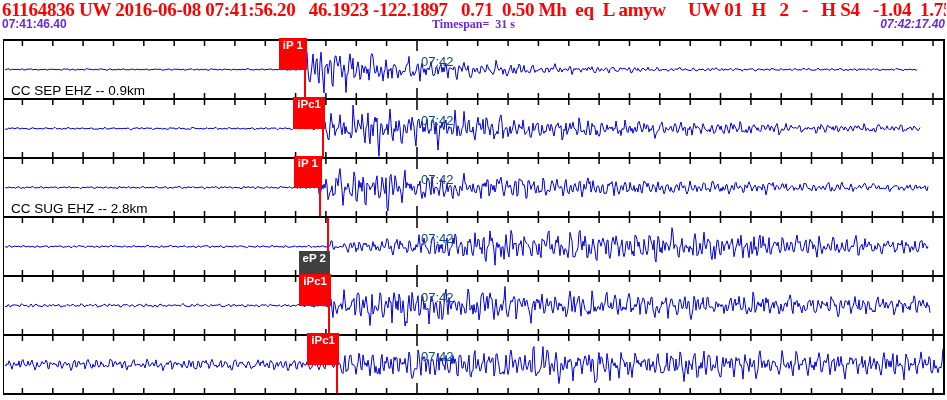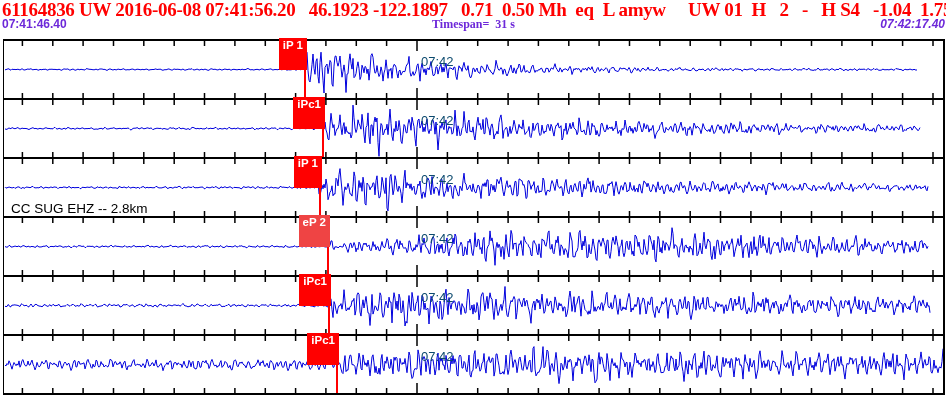--- a/index.html
+++ b/index.html
@@ -43,20 +43,21 @@
     <div class="bands">
         <div class="band" style="left: 301px; width: 16px; background: rgb(174, 240, 174);"></div>
       </div>
     <svg width="939" height="57" viewBox="0 0 939 57">
         <path d="M18.4 0V5M18.4 57V52M48.8 0V5M48.8 57V52M79.1 0V5M79.1 57V52M109.5 0V5M109.5 57V52M139.8 0V5M139.8 57V52M170.2 0V5M170.2 57V52M200.5 0V5M200.5 57V52M230.9 0V5M230.9 57V52M261.3 0V5M261.3 57V52M291.6 0V5M291.6 57V52M321.9 0V5M321.9 57V52M352.3 0V5M352.3 57V52M382.6 0V5M382.6 57V52M413 0V10M413 57V47M443.4 0V5M443.4 57V52M473.7 0V5M473.7 57V52M504.1 0V5M504.1 57V52M534.4 0V5M534.4 57V52M564.8 0V5M564.8 57V52M595.1 0V5M595.1 57V52M625.5 0V5M625.5 57V52M655.8 0V5M655.8 57V52M686.2 0V5M686.2 57V52M716.5 0V5M716.5 57V52M746.9 0V5M746.9 57V52M777.2 0V5M777.2 57V52M807.5 0V5M807.5 57V52M837.9 0V5M837.9 57V52M868.3 0V5M868.3 57V52M898.6 0V5M898.6 57V52M929 0V5M929 57V52" stroke="#000000" stroke-width="1.5" fill="none"></path>
         <polyline points="1,29.0 2,28.4 3,28.4 4,27.7 5,28.0 6,28.7 7,29.2 8,28.2 9,28.4 10,28.5 11,28.4 12,28.7 13,28.3 14,28.3 15,28.5 16,29.0 17,28.4 18,27.7 19,28.4 20,29.1 21,28.8 22,28.7 23,28.2 24,28.0 25,28.3 26,28.1 27,27.7 28,28.5 29,28.9 30,28.4 31,28.6 32,28.3 33,28.5 34,29.2 35,29.0 36,28.4 37,28.6 38,28.8 39,28.2 40,28.5 41,28.2 42,28.3 43,29.1 44,29.0 45,28.4 46,28.2 47,28.4 48,28.1 49,28.5 50,28.3 51,28.5 52,28.4 53,28.8 54,28.5 55,28.3 56,28.5 57,29.3 58,29.1 59,28.3 60,27.9 61,28.1 62,28.2 63,28.1 64,27.9 65,28.8 66,29.2 67,28.7 68,28.4 69,28.0 70,28.6 71,29.2 72,29.1 73,28.5 74,28.1 75,28.6 76,28.8 77,28.1 78,28.7 79,28.5 80,29.0 81,28.9 82,27.8 83,27.7 84,28.0 85,28.2 86,28.4 87,28.3 88,28.6 89,28.7 90,28.8 91,28.6 92,28.1 93,28.6 94,29.0 95,28.3 96,27.9 97,28.1 98,27.9 99,28.4 100,28.4 101,28.4 102,29.0 103,29.4 104,28.8 105,28.1 106,28.0 107,28.2 108,28.8 109,28.9 110,28.7 111,28.3 112,29.1 113,28.5 114,28.2 115,28.2 116,28.7 117,28.5 118,28.4 119,27.8 120,27.9 121,28.8 122,28.9 123,28.8 124,28.6 125,28.9 126,28.6 127,28.3 128,28.1 129,28.1 130,28.6 131,29.0 132,28.6 133,28.2 134,28.3 135,28.4 136,28.7 137,28.8 138,28.4 139,28.4 140,28.8 141,28.4 142,28.2 143,28.1 144,28.8 145,29.2 146,28.7 147,28.7 148,28.5 149,28.5 150,28.5 151,28.1 152,27.9 153,28.6 154,28.3 155,28.3 156,28.2 157,28.3 158,29.2 159,29.1 160,29.0 161,28.5 162,28.9 163,28.4 164,28.1 165,27.9 166,28.5 167,28.8 168,29.2 169,28.7 170,27.9 171,28.3 172,28.4 173,28.3 174,28.2 175,28.5 176,28.4 177,29.1 178,28.4 179,28.1 180,28.7 181,29.3 182,28.8 183,28.7 184,28.4 185,27.9 186,28.3 187,28.1 188,27.7 189,28.7 190,28.9 191,28.9 192,28.4 193,28.2 194,28.3 195,29.1 196,28.8 197,28.4 198,28.2 199,28.9 200,28.5 201,28.1 202,28.5 203,28.9 204,29.3 205,29.2 206,28.3 207,27.8 208,27.9 209,28.4 210,28.4 211,28.2 212,28.5 213,28.9 214,28.9 215,28.5 216,28.0 217,29.0 218,28.9 219,28.8 220,28.2 221,28.1 222,28.3 223,28.5 224,28.7 225,28.1 226,28.6 227,29.3 228,28.7 229,28.4 230,28.3 231,28.5 232,28.7 233,28.8 234,28.7 235,28.3 236,28.7 237,28.9 238,28.0 239,28.6 240,28.7 241,28.5 242,28.5 243,27.7 244,27.5 245,28.0 246,28.7 247,28.9 248,28.5 249,28.9 250,29.0 251,28.6 252,28.5 253,28.3 254,28.5 255,28.8 256,28.9 257,28.0 258,28.0 259,28.2 260,28.6 261,29.1 262,28.5 263,28.5 264,28.6 265,28.1 266,28.1 267,27.8 268,28.7 269,29.0 270,28.7 271,28.5 272,28.6 273,28.6 274,28.8 275,28.2 276,28.2 277,28.7 278,28.8 279,28.4 280,27.7 281,27.8 282,28.5 283,29.4 284,28.6 285,28.9 286,28.8 287,28.9 288,28.5 289,28.2 290,28.0 291,28.7 292,29.2 293,28.7 294,28.2 295,28.2 296,28.8 297,28.6 298,27.9 299,22.2 300,27.8 301,30.5 302,11.5 303,11.1 304,29.8 305,39.2 306,41.0 307,33.2 308,23.7 309,13.0 310,27.4 311,33.3 312,20.3 313,17.7 314,35.5 315,42.2 316,21.3 317,11.2 318,26.2 319,39.2 320,52.0 321,26.4 322,24.6 323,23.0 324,32.7 325,26.4 326,19.4 327,21.2 328,43.1 329,45.3 330,25.1 331,15.3 332,15.0 333,21.3 334,25.2 335,21.3 336,15.0 337,26.6 338,36.2 339,30.3 340,23.9 341,31.6 342,51.5 343,33.1 344,32.7 345,20.0 346,12.8 347,22.4 348,28.1 349,17.4 350,36.7 351,35.5 352,32.6 353,25.6 354,20.8 355,27.5 356,38.5 357,35.6 358,24.2 359,27.0 360,31.8 361,25.4 362,26.3 363,32.6 364,28.0 365,39.2 366,29.8 367,14.6 368,12.7 369,16.3 370,26.1 371,32.2 372,31.4 373,24.6 374,31.4 375,35.5 376,33.2 377,25.9 378,30.1 379,40.1 380,32.0 381,28.4 382,18.8 383,27.5 384,37.3 385,28.4 386,29.6 387,27.3 388,37.3 389,26.6 390,23.4 391,24.0 392,26.1 393,32.7 394,37.0 395,29.9 396,29.1 397,34.1 398,32.1 399,30.2 400,30.7 401,30.5 402,25.7 403,23.3 404,22.8 405,15.4 406,31.1 407,35.2 408,33.3 409,30.6 410,34.4 411,32.8 412,30.1 413,24.6 414,22.8 415,30.1 416,40.2 417,27.3 418,22.4 419,27.7 420,31.5 421,27.8 422,33.9 423,27.6 424,27.0 425,28.9 426,25.4 427,20.5 428,27.6 429,34.4 430,34.6 431,32.6 432,25.8 433,26.1 434,33.1 435,28.9 436,25.3 437,23.2 438,31.2 439,26.2 440,30.9 441,26.1 442,22.2 443,30.4 444,37.0 445,27.4 446,26.7 447,27.5 448,27.5 449,28.9 450,26.0 451,26.3 452,35.6 453,38.6 454,30.7 455,24.8 456,26.9 457,26.9 458,30.4 459,25.0 460,21.4 461,26.3 462,28.8 463,29.1 464,24.7 465,32.0 466,36.3 467,36.6 468,33.2 469,27.2 470,27.4 471,30.9 472,28.9 473,27.0 474,31.0 475,31.7 476,32.4 477,25.4 478,25.3 479,27.1 480,28.9 481,31.2 482,29.4 483,23.6 484,25.8 485,28.7 486,28.9 487,31.2 488,31.7 489,33.4 490,31.0 491,27.6 492,19.3 493,23.8 494,27.6 495,29.3 496,28.5 497,26.6 498,28.2 499,33.3 500,28.4 501,28.4 502,32.7 503,35.0 504,32.7 505,29.8 506,26.6 507,24.1 508,29.8 509,32.0 510,26.8 511,29.9 512,32.6 513,27.7 514,27.2 515,23.0 516,24.1 517,31.1 518,30.7 519,28.0 520,24.4 521,30.7 522,31.1 523,29.4 524,30.7 525,31.5 526,31.6 527,28.2 528,25.1 529,24.1 530,28.3 531,31.4 532,29.3 533,30.4 534,29.1 535,28.7 536,28.7 537,27.0 538,27.6 539,30.8 540,31.1 541,31.3 542,27.1 543,27.5 544,27.4 545,31.2 546,29.9 547,27.2 548,27.1 549,28.3 550,25.7 551,22.7 552,26.8 553,28.3 554,30.4 555,30.7 556,26.8 557,28.3 558,31.1 559,28.8 560,28.4 561,28.0 562,27.9 563,29.1 564,29.5 565,27.1 566,25.3 567,28.0 568,33.5 569,30.6 570,27.7 571,28.9 572,27.1 573,28.3 574,27.9 575,27.6 576,29.2 577,31.2 578,28.7 579,27.4 580,28.9 581,27.5 582,27.7 583,29.5 584,26.7 585,26.5 586,28.5 587,28.2 588,25.7 589,28.9 590,30.8 591,32.0 592,30.5 593,27.7 594,26.4 595,29.4 596,30.3 597,27.9 598,28.2 599,29.4 600,29.3 601,28.0 602,26.7 603,27.7 604,30.1 605,32.0 606,28.4 607,27.4 608,26.7 609,26.5 610,26.8 611,29.5 612,29.7 613,30.3 614,30.4 615,29.5 616,26.7 617,27.5 618,27.9 619,27.5 620,27.2 621,27.7 622,28.1 623,29.4 624,28.5 625,26.5 626,28.4 627,31.9 628,31.6 629,29.2 630,27.6 631,26.7 632,28.5 633,29.6 634,27.3 635,29.0 636,30.6 637,29.8 638,27.8 639,27.3 640,27.9 641,29.1 642,29.1 643,28.5 644,26.2 645,28.7 646,29.2 647,28.8 648,28.7 649,29.0 650,29.9 651,28.9 652,28.3 653,26.2 654,27.2 655,29.7 656,29.6 657,28.8 658,29.2 659,28.1 660,28.9 661,28.6 662,28.4 663,29.3 664,30.1 665,29.7 666,28.5 667,28.1 668,27.7 669,29.4 670,29.5 671,28.3 672,27.6 673,28.8 674,27.2 675,27.3 676,26.4 677,28.4 678,28.8 679,29.0 680,28.9 681,27.7 682,28.4 683,28.8 684,28.8 685,29.5 686,29.3 687,29.7 688,28.4 689,27.0 690,27.4 691,29.2 692,29.9 693,29.7 694,29.3 695,28.0 696,28.6 697,28.6 698,28.4 699,28.0 700,28.9 701,29.9 702,29.1 703,28.4 704,27.6 705,28.1 706,29.8 707,29.3 708,27.4 709,27.8 710,28.8 711,27.4 712,26.9 713,27.7 714,28.5 715,29.1 716,29.3 717,28.7 718,27.4 719,29.1 720,29.4 721,27.9 722,28.4 723,28.7 724,28.9 725,28.4 726,27.7 727,27.5 728,28.8 729,29.8 730,28.9 731,27.7 732,28.0 733,28.1 734,27.8 735,28.7 736,28.5 737,28.5 738,30.2 739,29.4 740,28.2 741,28.3 742,28.7 743,28.8 744,28.7 745,28.0 746,28.1 747,27.9 748,28.0 749,27.7 750,28.8 751,30.0 752,29.7 753,29.0 754,27.9 755,28.1 756,28.2 757,29.0 758,28.2 759,28.8 760,29.3 761,28.5 762,28.6 763,28.0 764,28.2 765,29.0 766,29.3 767,27.6 768,27.6 769,27.7 770,28.3 771,28.9 772,28.9 773,29.0 774,29.0 775,29.3 776,28.8 777,27.3 778,28.4 779,29.2 780,28.5 781,29.0 782,28.4 783,28.7 784,28.7 785,28.2 786,28.1 787,28.5 788,29.8 789,28.8 790,28.0 791,27.7 792,27.8 793,28.9 794,29.0 795,28.9 796,28.5 797,29.2 798,28.7 799,27.3 800,27.9 801,27.7 802,28.7 803,28.7 804,28.0 805,27.2 806,28.8 807,28.9 808,29.2 809,29.3 810,29.3 811,28.6 812,29.3 813,28.2 814,27.0 815,28.0 816,29.3 817,28.6 818,29.0 819,28.8 820,28.0 821,28.4 822,28.3 823,27.8 824,28.5 825,29.3 826,29.0 827,28.0 828,27.8 829,28.2 830,28.8 831,29.4 832,28.6 833,28.2 834,28.8 835,28.1 836,27.1 837,28.0 838,28.1 839,29.3 840,29.5 841,28.8 842,28.3 843,29.0 844,29.4 845,29.0 846,28.2 847,28.5 848,28.9 849,28.9 850,27.8 851,27.9 852,29.0 853,29.5 854,29.1 855,27.8 856,28.4 857,28.3 858,28.3 859,28.3 860,28.1 861,28.3 862,29.3 863,28.4 864,27.7 865,28.0 866,28.8 867,29.1 868,28.9 869,27.9 870,27.6 871,28.6 872,28.3 873,27.8 874,28.7 875,29.4 876,29.1 877,29.3 878,28.7 879,28.0 880,28.8 881,28.7 882,28.8 883,28.6 884,28.7 885,28.9 886,28.5 887,28.2 888,28.2 889,29.0 890,29.2 891,28.4 892,27.4 893,28.0 894,27.9 895,28.3 896,28.6 897,28.3 898,29.2 899,29.5 900,29.1 901,28.1 902,28.6 903,28.7 904,28.7 905,28.5 906,28.0 907,28.5 908,28.8 909,28.9 910,28.2 911,28.8 912,29.1 913,28.9 " fill="none" stroke="#0000dd" stroke-width="1"></polyline>
       </svg>
     <div class="minute-label" style="left: 417px;">07:42</div>
     <div class="pick-line" style="left: 300px; background: rgb(255, 0, 0);"></div>
     <div class="pick-label" style="right: 636px; background: rgb(255, 0, 0);">iP 1</div>
+    <div class="station-label">CC SEP EHZ -- 0.9km</div>
   </div>
   <div class="panel">
     <div class="bands">
         <div class="band" style="left: 300px; width: 26px; background: rgb(174, 240, 174);"></div>
       </div>
     <svg width="939" height="57" viewBox="0 0 939 57">
         <path d="M18.4 0V5M18.4 57V52M48.8 0V5M48.8 57V52M79.1 0V5M79.1 57V52M109.5 0V5M109.5 57V52M139.8 0V5M139.8 57V52M170.2 0V5M170.2 57V52M200.5 0V5M200.5 57V52M230.9 0V5M230.9 57V52M261.3 0V5M261.3 57V52M291.6 0V5M291.6 57V52M321.9 0V5M321.9 57V52M352.3 0V5M352.3 57V52M382.6 0V5M382.6 57V52M413 0V10M413 57V47M443.4 0V5M443.4 57V52M473.7 0V5M473.7 57V52M504.1 0V5M504.1 57V52M534.4 0V5M534.4 57V52M564.8 0V5M564.8 57V52M595.1 0V5M595.1 57V52M625.5 0V5M625.5 57V52M655.8 0V5M655.8 57V52M686.2 0V5M686.2 57V52M716.5 0V5M716.5 57V52M746.9 0V5M746.9 57V52M777.2 0V5M777.2 57V52M807.5 0V5M807.5 57V52M837.9 0V5M837.9 57V52M868.3 0V5M868.3 57V52M898.6 0V5M898.6 57V52M929 0V5M929 57V52" stroke="#000000" stroke-width="1.5" fill="none"></path>
         <polyline points="1,28.9 2,29.3 3,29.3 4,28.6 5,27.9 6,28.5 7,28.6 8,27.7 9,27.9 10,28.7 11,28.5 12,28.6 13,27.7 14,27.7 15,28.5 16,29.0 17,28.7 18,28.1 19,28.4 20,28.5 21,28.4 22,28.6 23,28.6 24,29.2 25,29.5 26,28.9 27,28.4 28,28.1 29,27.6 30,28.5 31,28.6 32,28.3 33,28.9 34,29.0 35,28.6 36,28.3 37,28.6 38,28.8 39,29.0 40,28.6 41,27.9 42,27.9 43,28.0 44,28.7 45,28.2 46,28.8 47,28.6 48,28.8 49,28.8 50,27.6 51,27.4 52,28.4 53,29.0 54,28.9 55,28.3 56,28.5 57,29.1 58,29.2 59,28.8 60,28.2 61,28.6 62,29.2 63,28.0 64,27.4 65,27.9 66,28.4 67,29.0 68,28.7 69,28.4 70,28.7 71,29.3 72,28.7 73,28.0 74,28.3 75,28.6 76,28.8 77,28.4 78,27.9 79,28.0 80,28.7 81,28.9 82,28.4 83,28.8 84,28.4 85,28.6 86,28.5 87,27.8 88,28.1 89,29.0 90,29.2 91,29.3 92,28.9 93,29.2 94,29.2 95,28.7 96,28.5 97,28.4 98,28.4 99,29.3 100,28.0 101,27.2 102,28.4 103,29.0 104,29.0 105,28.8 106,28.6 107,28.2 108,28.4 109,28.0 110,27.7 111,28.4 112,28.8 113,28.8 114,28.6 115,28.5 116,28.3 117,28.6 118,29.0 119,28.1 120,28.6 121,28.3 122,28.5 123,28.3 124,28.0 125,28.5 126,29.5 127,30.1 128,29.2 129,28.5 130,28.1 131,28.3 132,28.0 133,27.8 134,27.9 135,29.0 136,28.5 137,28.1 138,27.6 139,28.5 140,28.8 141,28.5 142,28.4 143,27.8 144,28.0 145,28.3 146,28.5 147,27.8 148,28.7 149,29.8 150,28.9 151,28.8 152,28.4 153,28.2 154,28.3 155,28.4 156,28.5 157,28.2 158,29.3 159,28.7 160,28.6 161,28.6 162,29.1 163,29.1 164,29.4 165,28.5 166,27.6 167,28.0 168,28.4 169,27.9 170,28.1 171,28.9 172,29.1 173,28.6 174,28.4 175,27.3 176,28.2 177,28.8 178,28.5 179,28.2 180,28.6 181,28.9 182,29.3 183,29.2 184,28.5 185,29.1 186,29.7 187,28.3 188,27.5 189,27.4 190,27.8 191,28.3 192,28.8 193,28.6 194,28.3 195,28.9 196,28.6 197,28.3 198,28.7 199,29.1 200,28.6 201,29.1 202,28.0 203,27.7 204,28.7 205,28.8 206,28.2 207,28.3 208,28.6 209,28.4 210,28.4 211,27.6 212,27.4 213,28.5 214,29.4 215,28.9 216,28.3 217,28.8 218,28.9 219,28.9 220,28.5 221,28.2 222,29.0 223,29.0 224,28.5 225,27.2 226,28.0 227,28.6 228,28.7 229,28.7 230,28.2 231,28.5 232,29.0 233,28.1 234,28.0 235,28.4 236,29.0 237,28.8 238,28.8 239,28.5 240,28.1 241,29.2 242,28.9 243,28.6 244,28.7 245,28.4 246,28.5 247,28.4 248,27.7 249,28.0 250,29.1 251,29.8 252,28.7 253,28.5 254,29.1 255,28.8 256,28.2 257,28.1 258,28.2 259,28.8 260,28.8 261,28.2 262,27.5 263,28.3 264,29.1 265,28.9 266,29.0 267,28.1 268,27.9 269,28.3 270,28.1 271,27.9 272,28.4 273,29.5 274,29.6 275,28.5 276,28.0 277,28.4 278,28.4 279,28.9 280,28.4 281,27.7 282,28.3 283,28.4 284,28.5 285,28.1 286,28.7 287,29.3 288,29.8 289,28.7 290,28.2 291,27.9 292,28.6 293,28.4 294,27.9 295,28.8 296,28.5 297,28.7 298,28.1 299,27.9 300,28.3 301,28.8 302,28.7 303,28.5 304,28.0 305,28.6 306,28.5 307,28.5 308,28.4 309,29.4 310,29.6 311,28.8 312,27.9 313,27.6 314,27.9 315,28.1 316,28.8 317,23.4 318,26.7 319,29.1 320,29.3 321,22.1 322,29.9 323,33.0 324,39.1 325,39.8 326,25.1 327,13.3 328,21.9 329,27.8 330,24.6 331,35.5 332,31.4 333,28.8 334,28.5 335,24.2 336,14.8 337,28.0 338,34.7 339,26.5 340,22.6 341,33.7 342,26.6 343,32.1 344,31.9 345,34.0 346,32.6 347,38.0 348,34.7 349,5.1 350,17.8 351,28.0 352,32.5 353,29.2 354,19.8 355,23.7 356,25.9 357,29.2 358,14.3 359,23.0 360,34.9 361,42.9 362,27.4 363,25.6 364,12.9 365,36.1 366,43.8 367,25.1 368,24.9 369,35.8 370,22.4 371,17.1 372,22.0 373,18.0 374,42.5 375,56.3 376,33.1 377,23.5 378,25.1 379,35.0 380,33.1 381,29.2 382,29.7 383,24.2 384,34.7 385,21.9 386,9.1 387,23.4 388,36.2 389,40.7 390,28.7 391,31.6 392,21.2 393,30.9 394,30.1 395,20.5 396,27.5 397,41.2 398,43.5 399,34.2 400,24.5 401,26.0 402,32.5 403,33.0 404,24.1 405,19.4 406,23.0 407,30.3 408,17.2 409,22.2 410,26.6 411,38.3 412,46.2 413,27.3 414,20.0 415,19.0 416,28.1 417,25.6 418,21.1 419,31.8 420,27.2 421,31.5 422,23.4 423,19.3 424,30.1 425,33.6 426,29.5 427,30.6 428,20.2 429,20.0 430,23.9 431,34.2 432,22.0 433,34.9 434,50.0 435,37.3 436,25.6 437,28.2 438,22.0 439,27.0 440,29.7 441,22.3 442,19.9 443,33.4 444,30.8 445,26.4 446,28.3 447,27.3 448,34.2 449,33.1 450,26.4 451,10.1 452,23.2 453,35.8 454,25.8 455,29.4 456,35.8 457,34.7 458,28.6 459,27.0 460,11.4 461,22.7 462,31.2 463,33.1 464,22.8 465,20.1 466,31.6 467,31.0 468,32.2 469,26.9 470,35.6 471,40.0 472,31.2 473,22.9 474,17.2 475,25.2 476,23.4 477,29.5 478,28.8 479,19.4 480,33.8 481,33.5 482,17.7 483,18.6 484,26.8 485,29.0 486,35.1 487,26.1 488,23.9 489,28.9 490,39.0 491,34.5 492,34.2 493,31.2 494,34.0 495,22.6 496,17.7 497,14.9 498,23.1 499,38.4 500,30.7 501,29.3 502,27.4 503,28.0 504,36.6 505,32.8 506,26.4 507,33.5 508,30.5 509,26.6 510,20.3 511,24.8 512,30.8 513,33.9 514,29.9 515,24.4 516,27.6 517,26.8 518,29.1 519,19.9 520,28.3 521,34.5 522,33.0 523,31.6 524,30.6 525,26.5 526,36.5 527,37.6 528,32.4 529,23.1 530,30.6 531,29.2 532,25.2 533,23.5 534,23.0 535,32.3 536,35.5 537,34.4 538,25.1 539,30.5 540,33.4 541,31.0 542,31.9 543,25.4 544,24.2 545,27.9 546,30.8 547,24.3 548,26.7 549,32.1 550,36.1 551,29.5 552,25.4 553,25.4 554,22.9 555,27.8 556,27.5 557,25.7 558,40.0 559,37.7 560,29.1 561,30.6 562,23.1 563,34.4 564,31.0 565,27.8 566,23.3 567,28.8 568,26.7 569,22.2 570,27.9 571,29.1 572,30.0 573,34.7 574,32.1 575,17.8 576,23.0 577,31.3 578,31.6 579,31.5 580,29.9 581,33.8 582,34.9 583,28.0 584,20.8 585,27.3 586,35.1 587,32.9 588,23.3 589,26.5 590,25.5 591,27.7 592,35.0 593,30.5 594,34.2 595,36.3 596,34.0 597,24.0 598,23.1 599,26.7 600,30.3 601,32.0 602,30.0 603,24.8 604,29.5 605,27.9 606,27.1 607,28.8 608,26.8 609,30.9 610,28.4 611,28.8 612,21.0 613,27.2 614,33.5 615,31.7 616,30.2 617,35.6 618,28.5 619,29.4 620,28.9 621,20.0 622,25.8 623,31.4 624,32.6 625,27.1 626,26.0 627,31.2 628,28.3 629,33.3 630,29.5 631,27.2 632,31.6 633,30.9 634,23.1 635,21.4 636,24.7 637,28.2 638,32.0 639,30.2 640,23.4 641,27.2 642,28.9 643,24.7 644,25.8 645,32.1 646,28.8 647,30.4 648,27.9 649,25.4 650,33.1 651,38.5 652,34.2 653,32.2 654,30.4 655,29.9 656,25.5 657,24.3 658,22.0 659,27.9 660,32.4 661,32.4 662,27.4 663,29.1 664,30.1 665,29.5 666,27.1 667,26.2 668,30.1 669,31.5 670,26.0 671,23.6 672,25.4 673,32.5 674,32.2 675,29.0 676,25.4 677,22.1 678,27.4 679,30.5 680,27.7 681,27.0 682,34.4 683,35.7 684,28.4 685,29.8 686,26.6 687,28.7 688,35.2 689,29.2 690,23.1 691,25.3 692,28.3 693,26.4 694,26.9 695,28.0 696,29.7 697,33.6 698,29.0 699,23.6 700,26.4 701,29.1 702,29.8 703,31.1 704,30.9 705,29.3 706,31.9 707,27.9 708,25.3 709,30.0 710,33.6 711,32.3 712,29.9 713,26.2 714,24.6 715,26.1 716,29.7 717,26.0 718,30.1 719,32.0 720,33.5 721,29.1 722,24.7 723,26.0 724,30.6 725,33.2 726,28.3 727,22.9 728,25.3 729,29.2 730,24.7 731,26.6 732,28.5 733,31.8 734,29.5 735,29.0 736,21.6 737,23.8 738,31.9 739,30.9 740,31.6 741,32.1 742,29.4 743,32.8 744,30.9 745,26.2 746,29.1 747,33.2 748,27.6 749,25.9 750,24.6 751,27.1 752,27.4 753,30.2 754,27.7 755,30.6 756,31.7 757,30.8 758,25.2 759,26.2 760,25.8 761,29.3 762,29.2 763,26.8 764,24.7 765,27.3 766,30.5 767,26.4 768,26.9 769,28.8 770,31.8 771,27.4 772,25.5 773,23.6 774,28.1 775,34.9 776,32.8 777,30.9 778,28.8 779,30.2 780,30.0 781,27.3 782,23.4 783,27.9 784,30.2 785,30.2 786,27.2 787,25.2 788,27.4 789,27.5 790,28.4 791,27.5 792,27.5 793,28.7 794,27.5 795,25.5 796,25.9 797,31.8 798,32.1 799,29.8 800,29.8 801,28.1 802,28.2 803,29.4 804,27.1 805,28.2 806,28.5 807,28.7 808,29.3 809,27.5 810,26.9 811,29.5 812,33.4 813,32.1 814,26.8 815,27.1 816,29.3 817,24.4 818,25.9 819,27.2 820,29.2 821,32.3 822,31.4 823,26.2 824,25.3 825,27.3 826,27.0 827,27.3 828,29.4 829,26.6 830,30.3 831,29.0 832,25.6 833,26.7 834,31.6 835,31.3 836,28.2 837,26.6 838,26.7 839,28.2 840,30.0 841,26.9 842,27.7 843,29.8 844,31.2 845,29.0 846,26.8 847,26.2 848,29.1 849,30.9 850,28.0 851,26.0 852,26.4 853,28.2 854,25.8 855,26.4 856,28.9 857,28.9 858,29.7 859,29.1 860,23.6 861,26.3 862,30.6 863,28.7 864,28.5 865,30.3 866,31.0 867,29.7 868,31.1 869,28.5 870,28.3 871,32.1 872,31.5 873,26.8 874,25.0 875,24.6 876,26.2 877,29.1 878,27.7 879,27.7 880,29.6 881,29.5 882,28.5 883,25.8 884,28.4 885,29.5 886,29.2 887,29.3 888,26.4 889,27.9 890,30.4 891,27.6 892,27.0 893,27.6 894,29.0 895,29.7 896,26.0 897,24.7 898,25.8 899,31.7 900,30.3 901,29.6 902,30.6 903,28.5 904,28.7 905,28.1 906,27.3 907,27.4 908,30.1 909,28.6 910,26.0 911,26.9 912,28.7 913,29.1 914,30.8 915,29.5 916,27.6 " fill="none" stroke="#0000dd" stroke-width="1"></polyline>
       </svg>
     <div class="minute-label" style="left: 417px;">07:42</div>
@@ -79,21 +80,21 @@
   <div class="panel">
     <div class="bands">
         <div class="band" style="left: 306px; width: 28px; background: rgb(174, 240, 174);"></div>
       </div>
     <svg width="939" height="57" viewBox="0 0 939 57">
         <path d="M18.4 0V5M18.4 57V52M48.8 0V5M48.8 57V52M79.1 0V5M79.1 57V52M109.5 0V5M109.5 57V52M139.8 0V5M139.8 57V52M170.2 0V5M170.2 57V52M200.5 0V5M200.5 57V52M230.9 0V5M230.9 57V52M261.3 0V5M261.3 57V52M291.6 0V5M291.6 57V52M321.9 0V5M321.9 57V52M352.3 0V5M352.3 57V52M382.6 0V5M382.6 57V52M413 0V10M413 57V47M443.4 0V5M443.4 57V52M473.7 0V5M473.7 57V52M504.1 0V5M504.1 57V52M534.4 0V5M534.4 57V52M564.8 0V5M564.8 57V52M595.1 0V5M595.1 57V52M625.5 0V5M625.5 57V52M655.8 0V5M655.8 57V52M686.2 0V5M686.2 57V52M716.5 0V5M716.5 57V52M746.9 0V5M746.9 57V52M777.2 0V5M777.2 57V52M807.5 0V5M807.5 57V52M837.9 0V5M837.9 57V52M868.3 0V5M868.3 57V52M898.6 0V5M898.6 57V52M929 0V5M929 57V52" stroke="#000000" stroke-width="1.5" fill="none"></path>
         <polyline points="1,28.5 2,29.0 3,29.2 4,28.8 5,27.4 6,27.6 7,29.1 8,28.9 9,28.9 10,28.3 11,28.2 12,28.2 13,28.8 14,28.2 15,28.0 16,28.9 17,29.0 18,28.3 19,27.6 20,27.8 21,28.2 22,28.8 23,28.9 24,28.2 25,28.4 26,29.2 27,28.5 28,28.5 29,28.6 30,28.8 31,29.4 32,29.0 33,27.5 34,28.4 35,28.9 36,29.0 37,28.9 38,28.8 39,28.3 40,28.2 41,28.3 42,27.7 43,27.8 44,29.1 45,29.7 46,28.5 47,28.5 48,28.4 49,28.6 50,28.7 51,28.1 52,28.0 53,28.6 54,28.5 55,27.9 56,28.0 57,28.1 58,28.7 59,29.3 60,29.1 61,28.7 62,28.7 63,29.1 64,28.1 65,28.1 66,29.0 67,29.6 68,29.4 69,28.4 70,28.1 71,28.1 72,29.2 73,28.8 74,27.8 75,27.7 76,27.8 77,28.0 78,28.6 79,28.1 80,28.3 81,29.6 82,29.4 83,28.4 84,28.1 85,28.5 86,28.0 87,28.7 88,28.1 89,28.5 90,29.1 91,29.4 92,28.2 93,28.3 94,28.6 95,29.5 96,28.9 97,29.0 98,27.6 99,28.5 100,28.5 101,28.4 102,28.0 103,28.7 104,29.0 105,28.6 106,28.1 107,27.1 108,27.9 109,29.0 110,28.5 111,27.7 112,28.2 113,28.3 114,28.5 115,28.3 116,28.9 117,28.6 118,29.1 119,28.8 120,28.3 121,27.6 122,28.7 123,29.0 124,29.0 125,28.4 126,28.7 127,29.2 128,28.7 129,27.9 130,27.6 131,28.2 132,29.0 133,28.5 134,28.6 135,28.5 136,28.4 137,28.8 138,28.8 139,28.0 140,29.1 141,28.7 142,27.8 143,27.9 144,27.0 145,28.1 146,29.0 147,28.6 148,28.0 149,28.9 150,28.8 151,28.9 152,28.3 153,28.6 154,28.9 155,29.5 156,29.1 157,28.3 158,27.6 159,29.1 160,29.1 161,28.6 162,28.9 163,28.5 164,28.5 165,28.3 166,27.5 167,27.2 168,28.4 169,28.8 170,28.4 171,28.5 172,28.1 173,28.9 174,29.1 175,29.0 176,28.4 177,28.2 178,28.7 179,28.3 180,27.6 181,28.2 182,28.4 183,29.4 184,28.9 185,28.6 186,28.8 187,29.0 188,28.4 189,28.2 190,28.5 191,29.1 192,29.5 193,29.0 194,27.9 195,28.0 196,28.8 197,29.4 198,28.2 199,28.3 200,28.1 201,27.6 202,27.8 203,28.0 204,27.7 205,28.9 206,29.8 207,28.9 208,27.9 209,28.2 210,28.8 211,28.7 212,28.6 213,28.4 214,28.4 215,29.1 216,27.9 217,27.7 218,28.9 219,29.4 220,29.5 221,29.1 222,28.2 223,27.8 224,28.6 225,28.6 226,28.4 227,28.6 228,28.9 229,28.8 230,28.4 231,27.6 232,28.2 233,29.1 234,28.8 235,27.8 236,28.3 237,27.8 238,27.9 239,28.7 240,28.7 241,28.7 242,29.5 243,29.8 244,28.7 245,27.8 246,28.4 247,28.4 248,28.7 249,28.9 250,28.8 251,29.0 252,29.2 253,27.8 254,27.7 255,28.9 256,29.1 257,28.6 258,28.4 259,28.0 260,27.9 261,28.8 262,28.6 263,28.7 264,28.6 265,29.3 266,28.8 267,28.0 268,27.5 269,27.8 270,28.9 271,28.6 272,28.4 273,28.2 274,28.4 275,28.8 276,28.9 277,28.5 278,28.9 279,28.9 280,29.5 281,27.7 282,27.5 283,28.8 284,28.9 285,29.3 286,29.2 287,28.9 288,28.8 289,28.8 290,28.1 291,27.8 292,28.8 293,28.8 294,28.9 295,28.2 296,28.4 297,28.6 298,28.9 299,28.8 300,28.2 301,28.5 302,29.0 303,28.5 304,27.5 305,27.4 306,28.3 307,29.1 308,29.4 309,28.3 310,28.6 311,29.3 312,28.8 313,28.5 314,28.3 315,28.9 316,28.7 317,28.5 318,27.7 319,28.0 320,28.6 321,28.9 322,29.0 323,28.9 324,26.9 325,28.2 326,27.6 327,22.9 328,22.9 329,30.0 330,31.6 331,28.6 332,29.3 333,28.7 334,30.0 335,29.0 336,28.1 337,28.7 338,28.9 339,29.0 340,25.6 341,26.4 342,28.7 343,31.5 344,34.4 345,30.4 346,25.5 347,25.2 348,29.8 349,28.2 350,24.5 351,27.1 352,33.8 353,30.2 354,31.5 355,24.1 356,25.8 357,30.1 358,32.8 359,27.3 360,25.0 361,26.7 362,25.0 363,28.7 364,27.9 365,26.9 366,31.8 367,32.8 368,29.1 369,23.6 370,28.5 371,26.6 372,31.9 373,28.9 374,28.7 375,32.6 376,32.7 377,28.0 378,23.5 379,28.0 380,29.5 381,29.4 382,25.0 383,20.6 384,22.3 385,30.7 386,30.4 387,27.9 388,33.9 389,37.1 390,31.3 391,25.0 392,24.8 393,21.4 394,27.4 395,31.0 396,22.8 397,26.8 398,25.3 399,29.5 400,30.4 401,29.6 402,30.1 403,34.6 404,32.4 405,22.8 406,23.5 407,29.7 408,32.5 409,33.3 410,29.7 411,32.0 412,26.6 413,29.2 414,26.3 415,16.7 416,26.7 417,34.6 418,25.6 419,26.8 420,20.0 421,26.2 422,29.4 423,30.1 424,32.0 425,35.6 426,35.5 427,26.8 428,21.3 429,18.9 430,20.7 431,35.7 432,32.3 433,27.1 434,25.8 435,34.3 436,26.8 437,30.6 438,26.0 439,34.8 440,34.8 441,33.9 442,24.8 443,19.9 444,33.5 445,38.0 446,30.9 447,29.4 448,27.8 449,19.9 450,25.9 451,16.0 452,18.2 453,30.7 454,35.8 455,28.9 456,27.4 457,24.2 458,26.6 459,38.0 460,37.0 461,28.8 462,31.1 463,36.8 464,23.1 465,24.5 466,21.1 467,26.3 468,35.0 469,37.6 470,30.2 471,14.7 472,28.7 473,28.5 474,21.1 475,21.8 476,31.3 477,29.5 478,35.8 479,22.0 480,19.4 481,40.0 482,43.4 483,30.9 484,28.1 485,26.6 486,12.9 487,22.8 488,19.9 489,25.5 490,33.0 491,47.3 492,29.6 493,24.4 494,29.7 495,26.2 496,29.1 497,38.7 498,29.0 499,28.7 500,41.3 501,29.3 502,16.6 503,27.8 504,34.9 505,39.0 506,24.8 507,12.4 508,16.1 509,31.3 510,25.2 511,26.0 512,24.9 513,38.0 514,33.7 515,25.8 516,26.5 517,22.6 518,30.4 519,37.5 520,18.6 521,22.5 522,24.6 523,25.5 524,26.5 525,29.3 526,29.9 527,37.0 528,38.0 529,23.9 530,22.5 531,25.6 532,26.4 533,34.2 534,36.8 535,25.8 536,34.2 537,39.7 538,20.9 539,22.4 540,22.3 541,26.9 542,28.3 543,23.3 544,14.8 545,12.9 546,30.6 547,31.1 548,26.3 549,34.6 550,35.8 551,29.3 552,21.9 553,24.8 554,18.2 555,28.9 556,37.6 557,26.8 558,28.3 559,31.1 560,36.7 561,30.6 562,31.5 563,34.6 564,39.7 565,30.1 566,14.4 567,19.0 568,23.0 569,38.9 570,38.7 571,38.9 572,33.7 573,33.1 574,29.4 575,14.6 576,12.5 577,24.4 578,32.0 579,23.2 580,27.9 581,18.1 582,25.6 583,39.8 584,39.0 585,26.5 586,34.7 587,35.8 588,28.6 589,20.9 590,26.9 591,32.1 592,41.1 593,42.5 594,25.0 595,21.8 596,24.5 597,28.3 598,23.6 599,20.1 600,24.4 601,27.3 602,36.1 603,22.3 604,22.1 605,37.2 606,40.4 607,33.6 608,23.6 609,19.2 610,23.8 611,26.5 612,17.9 613,23.4 614,28.7 615,38.2 616,28.9 617,27.5 618,21.8 619,34.5 620,38.7 621,34.5 622,24.6 623,23.1 624,30.2 625,31.7 626,23.2 627,26.9 628,36.4 629,33.0 630,38.0 631,17.0 632,18.0 633,21.4 634,28.5 635,24.0 636,30.7 637,35.4 638,35.9 639,36.3 640,21.4 641,27.8 642,32.8 643,36.7 644,32.6 645,17.6 646,18.0 647,22.9 648,26.2 649,31.8 650,22.2 651,40.7 652,43.9 653,30.3 654,18.4 655,21.2 656,34.0 657,29.5 658,35.1 659,22.7 660,25.7 661,32.3 662,24.5 663,26.4 664,27.3 665,32.4 666,28.5 667,22.7 668,9.7 669,15.7 670,30.5 671,26.5 672,27.8 673,28.4 674,37.1 675,39.3 676,29.0 677,27.1 678,20.4 679,32.2 680,34.3 681,27.9 682,26.9 683,30.0 684,29.1 685,34.2 686,28.0 687,30.8 688,30.6 689,37.2 690,20.7 691,15.6 692,22.9 693,37.8 694,36.6 695,32.4 696,25.1 697,32.3 698,35.9 699,24.6 700,14.2 701,27.3 702,30.8 703,25.5 704,21.0 705,23.2 706,23.6 707,37.5 708,41.6 709,33.6 710,28.3 711,40.9 712,31.9 713,22.3 714,22.2 715,29.6 716,36.7 717,36.6 718,23.4 719,26.7 720,32.8 721,27.2 722,25.8 723,22.8 724,26.1 725,31.3 726,26.2 727,25.2 728,20.7 729,27.8 730,38.7 731,33.5 732,29.2 733,26.0 734,20.6 735,27.6 736,27.1 737,17.2 738,30.5 739,39.8 740,29.1 741,28.8 742,26.4 743,25.1 744,33.1 745,39.6 746,28.8 747,23.6 748,35.9 749,32.0 750,18.7 751,31.5 752,28.8 753,37.6 754,32.7 755,20.7 756,17.1 757,29.8 758,28.5 759,18.4 760,27.6 761,25.8 762,31.4 763,34.7 764,29.5 765,19.6 766,35.5 767,36.2 768,29.9 769,27.9 770,24.6 771,24.2 772,25.1 773,27.8 774,24.1 775,31.0 776,34.7 777,32.4 778,19.5 779,20.8 780,27.2 781,33.0 782,32.1 783,24.4 784,28.7 785,32.3 786,27.5 787,24.0 788,25.2 789,32.9 790,34.1 791,28.9 792,21.7 793,17.0 794,24.8 795,24.6 796,23.3 797,30.7 798,32.8 799,32.7 800,28.6 801,24.2 802,21.9 803,33.5 804,35.0 805,27.7 806,21.3 807,23.9 808,24.0 809,30.9 810,26.7 811,28.3 812,33.2 813,39.3 814,29.9 815,18.1 816,24.3 817,30.8 818,35.7 819,31.0 820,28.1 821,31.0 822,31.3 823,29.3 824,25.7 825,27.1 826,31.5 827,32.3 828,23.9 829,19.0 830,21.1 831,32.4 832,32.2 833,26.1 834,30.4 835,34.6 836,31.4 837,30.6 838,24.6 839,29.1 840,31.3 841,33.1 842,25.1 843,21.5 844,31.9 845,33.6 846,31.0 847,29.1 848,27.6 849,29.0 850,26.7 851,20.9 852,17.4 853,24.5 854,37.2 855,37.0 856,29.1 857,28.3 858,26.2 859,31.8 860,29.6 861,20.6 862,28.4 863,28.8 864,25.8 865,23.8 866,27.3 867,26.2 868,32.7 869,32.8 870,32.7 871,27.6 872,31.2 873,30.8 874,25.1 875,27.2 876,28.0 877,34.4 878,36.0 879,30.1 880,25.5 881,28.0 882,27.6 883,24.8 884,22.9 885,26.7 886,28.7 887,28.3 888,26.8 889,24.2 890,29.9 891,34.3 892,31.9 893,31.7 894,25.0 895,26.8 896,25.9 897,27.2 898,22.4 899,30.7 900,35.3 901,28.5 902,24.2 903,27.5 904,26.4 905,29.1 906,34.2 907,29.3 908,28.6 909,32.1 910,30.1 911,23.1 912,30.4 913,33.5 914,33.8 915,30.0 916,23.8 917,23.1 918,22.6 919,29.9 920,25.5 921,25.8 922,27.7 923,30.5 924,28.3 " fill="none" stroke="#0000dd" stroke-width="1"></polyline>
       </svg>
     <div class="minute-label" style="left: 417px;">07:42</div>
     <div class="pick-line" style="left: 323px; background: rgb(255, 0, 0);"></div>
-    <div class="pick-label" style="right: 613px; background: #ef4444;">eP 2</div>
+    <div class="pick-label" style="right: 613px; background: #404040; margin-top: 36px;">eP 2</div>
   </div>
   <div class="panel">
     <div class="bands">
         <div class="band" style="left: 299px; width: 44px; background: rgb(174, 240, 174);"></div>
       </div>
     <svg width="939" height="57" viewBox="0 0 939 57">
         <path d="M18.4 0V5M18.4 57V52M48.8 0V5M48.8 57V52M79.1 0V5M79.1 57V52M109.5 0V5M109.5 57V52M139.8 0V5M139.8 57V52M170.2 0V5M170.2 57V52M200.5 0V5M200.5 57V52M230.9 0V5M230.9 57V52M261.3 0V5M261.3 57V52M291.6 0V5M291.6 57V52M321.9 0V5M321.9 57V52M352.3 0V5M352.3 57V52M382.6 0V5M382.6 57V52M413 0V10M413 57V47M443.4 0V5M443.4 57V52M473.7 0V5M473.7 57V52M504.1 0V5M504.1 57V52M534.4 0V5M534.4 57V52M564.8 0V5M564.8 57V52M595.1 0V5M595.1 57V52M625.5 0V5M625.5 57V52M655.8 0V5M655.8 57V52M686.2 0V5M686.2 57V52M716.5 0V5M716.5 57V52M746.9 0V5M746.9 57V52M777.2 0V5M777.2 57V52M807.5 0V5M807.5 57V52M837.9 0V5M837.9 57V52M868.3 0V5M868.3 57V52M898.6 0V5M898.6 57V52M929 0V5M929 57V52" stroke="#000000" stroke-width="1.5" fill="none"></path>
         <polyline points="1,29.3 2,29.5 3,29.5 4,27.6 5,28.2 6,29.8 7,29.7 8,28.0 9,28.3 10,27.8 11,28.0 12,28.0 13,28.3 14,28.4 15,29.0 16,29.5 17,27.3 18,26.8 19,27.8 20,28.7 21,28.7 22,28.3 23,28.5 24,29.8 25,29.8 26,28.3 27,27.0 28,28.5 29,30.0 30,28.5 31,27.9 32,27.0 33,28.2 34,28.4 35,29.2 36,29.0 37,29.4 38,29.7 39,29.1 40,27.6 41,27.8 42,28.4 43,29.1 44,29.4 45,28.5 46,27.6 47,29.1 48,28.6 49,27.3 50,28.0 51,28.9 52,28.5 53,28.5 54,28.0 55,27.3 56,29.0 57,30.1 58,29.0 59,29.5 60,28.7 61,29.3 62,28.5 63,27.5 64,27.9 65,28.5 66,29.3 67,28.3 68,27.9 69,27.2 70,28.2 71,28.7 72,29.6 73,28.2 74,29.0 75,29.0 76,28.6 77,26.6 78,27.6 79,27.9 80,29.3 81,29.9 82,28.4 83,28.2 84,28.8 85,27.8 86,27.9 87,27.5 88,28.7 89,28.9 90,28.4 91,27.4 92,27.4 93,29.5 94,30.1 95,29.2 96,29.3 97,28.9 98,28.8 99,28.3 100,27.2 101,27.7 102,28.2 103,29.3 104,29.1 105,27.1 106,27.3 107,28.5 108,28.4 109,28.4 110,27.6 111,28.3 112,28.5 113,28.4 114,27.7 115,28.0 116,30.1 117,29.6 118,29.4 119,27.8 120,27.7 121,27.9 122,27.8 123,27.3 124,28.3 125,29.3 126,29.0 127,28.7 128,27.8 129,28.1 130,29.5 131,29.9 132,28.8 133,28.5 134,28.2 135,27.5 136,27.3 137,28.4 138,27.8 139,29.5 140,29.6 141,28.8 142,26.8 143,27.9 144,28.8 145,28.9 146,28.4 147,28.7 148,29.1 149,30.1 150,28.5 151,28.5 152,28.3 153,30.0 154,29.6 155,27.9 156,27.4 157,27.3 158,28.2 159,29.2 160,28.5 161,28.7 162,29.3 163,29.3 164,28.0 165,27.9 166,28.4 167,28.3 168,29.1 169,28.3 170,27.9 171,28.0 172,28.1 173,28.7 174,28.0 175,28.3 176,29.1 177,28.6 178,27.5 179,26.4 180,27.9 181,29.0 182,28.8 183,29.4 184,29.8 185,29.5 186,29.2 187,29.0 188,27.2 189,28.4 190,29.0 191,29.2 192,28.1 193,27.0 194,27.1 195,28.3 196,28.6 197,28.8 198,29.0 199,28.7 200,28.2 201,27.2 202,27.7 203,28.7 204,28.8 205,29.8 206,28.8 207,27.3 208,28.2 209,28.9 210,28.0 211,28.6 212,28.0 213,28.2 214,28.2 215,27.3 216,27.3 217,28.9 218,29.8 219,29.4 220,29.3 221,29.5 222,28.3 223,28.7 224,27.6 225,27.3 226,28.9 227,29.8 228,28.2 229,28.1 230,27.7 231,27.7 232,29.2 233,28.9 234,28.2 235,28.2 236,28.7 237,28.4 238,27.5 239,28.4 240,29.1 241,29.6 242,29.8 243,28.9 244,27.4 245,28.6 246,28.6 247,28.1 248,28.5 249,28.2 250,29.4 251,28.6 252,27.8 253,28.4 254,29.1 255,29.9 256,29.2 257,28.2 258,27.7 259,28.1 260,27.9 261,28.3 262,27.6 263,28.7 264,29.8 265,28.5 266,27.3 267,27.4 268,28.9 269,28.0 270,28.6 271,28.6 272,28.7 273,29.2 274,28.4 275,28.0 276,28.5 277,29.6 278,29.2 279,28.7 280,28.2 281,27.6 282,27.9 283,29.2 284,27.9 285,28.3 286,29.7 287,29.3 288,28.6 289,28.5 290,28.0 291,28.9 292,29.0 293,28.3 294,27.1 295,27.8 296,27.8 297,28.4 298,28.8 299,28.6 300,29.2 301,29.6 302,28.0 303,27.2 304,28.1 305,28.2 306,28.6 307,29.0 308,29.0 309,29.3 310,29.8 311,29.7 312,28.6 313,28.6 314,29.1 315,28.7 316,27.5 317,27.6 318,27.8 319,29.0 320,28.8 321,28.7 322,28.8 323,29.7 324,29.9 325,25.3 326,23.1 327,21.9 328,32.7 329,40.5 330,24.6 331,27.4 332,33.1 333,36.7 334,31.3 335,28.6 336,28.8 337,26.6 338,32.2 339,26.1 340,12.7 341,23.6 342,33.7 343,33.1 344,30.8 345,32.8 346,29.6 347,29.2 348,23.7 349,24.2 350,21.4 351,38.1 352,33.1 353,18.0 354,15.8 355,17.2 356,35.1 357,39.1 358,29.3 359,22.8 360,31.0 361,25.2 362,19.4 363,27.5 364,35.9 365,36.2 366,48.5 367,35.4 368,17.4 369,37.1 370,33.6 371,28.8 372,29.9 373,33.2 374,33.5 375,26.2 376,15.8 377,18.4 378,35.1 379,40.3 380,38.1 381,28.1 382,24.1 383,27.5 384,30.9 385,20.2 386,25.1 387,25.0 388,45.9 389,25.0 390,15.7 391,21.1 392,31.7 393,24.0 394,33.2 395,17.1 396,21.0 397,35.9 398,34.8 399,23.7 400,34.0 401,49.0 402,44.3 403,46.1 404,28.1 405,18.5 406,30.0 407,34.2 408,15.4 409,21.8 410,33.2 411,33.8 412,26.4 413,24.7 414,18.7 415,38.3 416,37.9 417,30.8 418,18.5 419,20.0 420,32.4 421,26.1 422,32.9 423,31.8 424,31.4 425,47.0 426,32.0 427,19.2 428,21.4 429,24.4 430,35.6 431,28.0 432,25.3 433,32.0 434,39.7 435,41.6 436,24.0 437,27.8 438,42.5 439,39.4 440,27.9 441,17.4 442,12.2 443,26.3 444,37.6 445,20.5 446,27.7 447,32.1 448,25.8 449,26.2 450,23.6 451,24.9 452,30.7 453,33.4 454,25.7 455,24.4 456,29.7 457,37.6 458,26.6 459,29.5 460,30.3 461,36.1 462,35.8 463,23.3 464,12.0 465,16.0 466,33.1 467,32.2 468,28.0 469,37.1 470,27.5 471,35.2 472,34.9 473,25.5 474,29.7 475,42.9 476,36.1 477,19.9 478,16.5 479,15.7 480,25.9 481,33.9 482,25.3 483,19.3 484,31.6 485,22.9 486,15.8 487,21.1 488,21.9 489,33.7 490,42.5 491,30.3 492,22.1 493,32.5 494,38.5 495,35.1 496,30.1 497,27.3 498,33.5 499,27.5 500,22.4 501,9.5 502,30.6 503,38.2 504,39.8 505,33.7 506,27.6 507,23.5 508,25.0 509,22.2 510,19.5 511,22.3 512,42.1 513,35.6 514,22.7 515,21.7 516,24.4 517,27.3 518,29.8 519,23.6 520,21.1 521,29.1 522,24.1 523,23.3 524,29.5 525,33.1 526,38.0 527,46.3 528,31.7 529,26.7 530,24.1 531,33.1 532,24.6 533,22.0 534,25.8 535,23.3 536,32.0 537,25.8 538,17.1 539,27.9 540,36.3 541,34.3 542,26.7 543,21.5 544,29.0 545,28.3 546,24.6 547,24.1 548,32.8 549,36.1 550,30.2 551,19.9 552,23.8 553,30.5 554,33.1 555,25.8 556,29.0 557,26.8 558,29.2 559,34.2 560,29.9 561,30.1 562,39.8 563,37.1 564,31.7 565,20.5 566,14.0 567,22.0 568,34.4 569,27.5 570,19.7 571,35.2 572,27.9 573,26.1 574,21.1 575,19.1 576,28.9 577,39.2 578,25.5 579,22.4 580,27.5 581,32.7 582,33.7 583,34.7 584,37.4 585,33.8 586,36.9 587,31.4 588,13.8 589,21.7 590,34.3 591,29.8 592,34.3 593,32.3 594,29.4 595,30.1 596,32.6 597,26.5 598,25.6 599,33.7 600,28.2 601,26.2 602,17.7 603,15.3 604,28.6 605,30.7 606,30.5 607,25.6 608,32.1 609,30.4 610,22.6 611,17.9 612,21.7 613,32.2 614,37.4 615,29.8 616,21.8 617,33.2 618,33.4 619,29.8 620,32.1 621,30.4 622,32.9 623,25.3 624,20.5 625,16.4 626,21.0 627,35.0 628,31.0 629,33.1 630,30.2 631,27.4 632,29.7 633,26.9 634,20.2 635,22.9 636,37.4 637,27.0 638,25.3 639,20.9 640,22.1 641,28.5 642,37.0 643,32.9 644,24.5 645,27.1 646,27.8 647,20.5 648,20.1 649,33.0 650,36.4 651,40.5 652,31.2 653,29.2 654,33.6 655,36.1 656,31.2 657,29.7 658,24.4 659,27.2 660,25.9 661,24.8 662,20.6 663,29.5 664,41.4 665,30.0 666,26.7 667,22.0 668,22.3 669,28.1 670,29.9 671,28.2 672,33.3 673,37.9 674,35.5 675,24.7 676,22.2 677,25.7 678,31.5 679,31.0 680,23.8 681,19.7 682,31.2 683,31.6 684,24.3 685,25.0 686,37.9 687,42.6 688,37.1 689,31.4 690,19.2 691,22.6 692,33.3 693,25.0 694,22.5 695,31.4 696,32.3 697,26.4 698,27.1 699,20.5 700,30.6 701,31.8 702,32.2 703,20.5 704,20.3 705,28.5 706,30.6 707,30.0 708,29.8 709,30.7 710,34.7 711,32.6 712,24.7 713,26.1 714,30.1 715,26.7 716,27.8 717,29.7 718,27.5 719,28.9 720,36.5 721,29.7 722,27.7 723,34.0 724,32.3 725,27.7 726,23.0 727,21.0 728,28.6 729,33.8 730,25.5 731,22.0 732,28.5 733,26.0 734,27.3 735,19.3 736,26.9 737,32.7 738,32.6 739,31.0 740,20.5 741,26.1 742,34.2 743,37.0 744,32.8 745,30.6 746,34.4 747,34.9 748,30.1 749,15.1 750,19.4 751,35.4 752,33.7 753,27.8 754,24.8 755,28.5 756,26.4 757,30.0 758,25.2 759,22.1 760,34.2 761,27.7 762,20.7 763,25.9 764,22.3 765,31.7 766,36.2 767,31.0 768,27.8 769,25.4 770,31.1 771,25.2 772,24.1 773,28.6 774,29.2 775,37.0 776,34.2 777,27.0 778,33.4 779,34.2 780,29.3 781,26.2 782,26.0 783,29.7 784,23.6 785,22.5 786,17.8 787,21.8 788,33.0 789,36.5 790,25.1 791,27.9 792,24.7 793,23.4 794,29.8 795,26.3 796,29.3 797,32.7 798,35.9 799,29.1 800,28.3 801,33.7 802,33.3 803,32.2 804,25.4 805,24.0 806,23.2 807,28.9 808,26.6 809,23.4 810,33.9 811,35.5 812,35.2 813,31.0 814,23.4 815,27.2 816,28.9 817,31.5 818,24.1 819,26.9 820,26.9 821,27.2 822,29.0 823,25.0 824,31.0 825,33.9 826,32.9 827,19.6 828,22.6 829,23.2 830,25.7 831,29.3 832,27.7 833,34.2 834,39.8 835,37.7 836,25.8 837,23.5 838,29.5 839,31.2 840,30.6 841,24.0 842,23.7 843,24.8 844,28.0 845,23.3 846,29.8 847,36.5 848,31.4 849,29.2 850,25.7 851,19.5 852,27.6 853,29.5 854,31.8 855,22.8 856,32.9 857,32.1 858,30.3 859,23.6 860,25.7 861,27.6 862,37.0 863,29.8 864,24.3 865,25.7 866,32.6 867,31.1 868,33.0 869,35.0 870,33.3 871,35.0 872,26.7 873,22.9 874,19.9 875,27.7 876,29.8 877,27.6 878,26.8 879,22.0 880,27.9 881,31.0 882,25.2 883,27.4 884,31.3 885,28.3 886,26.9 887,24.3 888,24.2 889,30.3 890,37.9 891,34.6 892,30.6 893,26.7 894,29.6 895,22.9 896,25.6 897,26.3 898,26.7 899,35.5 900,27.0 901,26.2 902,29.5 903,31.2 904,31.9 905,29.3 906,33.0 907,25.8 908,25.7 909,25.1 910,18.8 911,21.7 912,33.6 913,35.5 914,28.3 915,23.8 916,24.4 917,29.1 918,26.3 919,22.9 920,27.4 921,29.1 922,30.9 923,25.3 924,29.4 925,28.6 926,35.7 " fill="none" stroke="#0000dd" stroke-width="1"></polyline>
       </svg>
     <div class="minute-label" style="left: 417px;">07:42</div>

